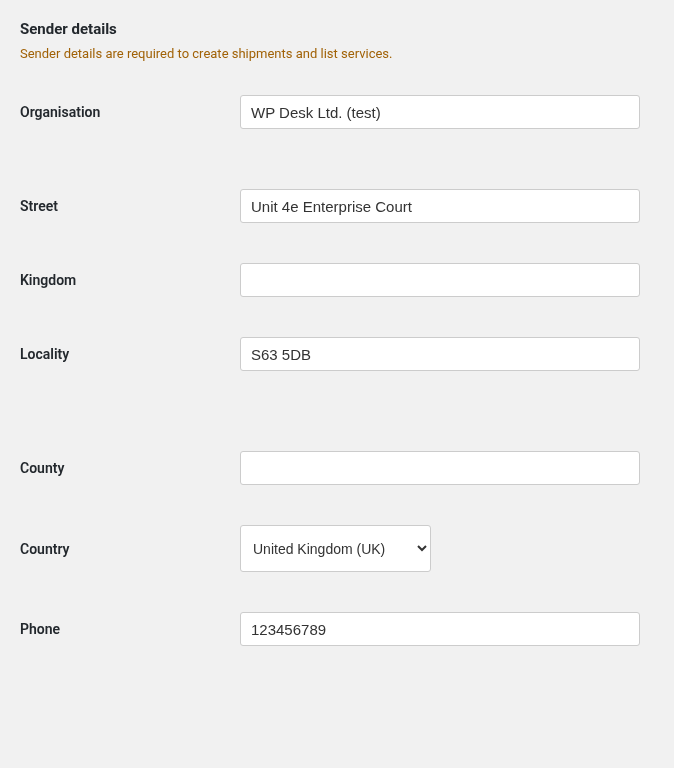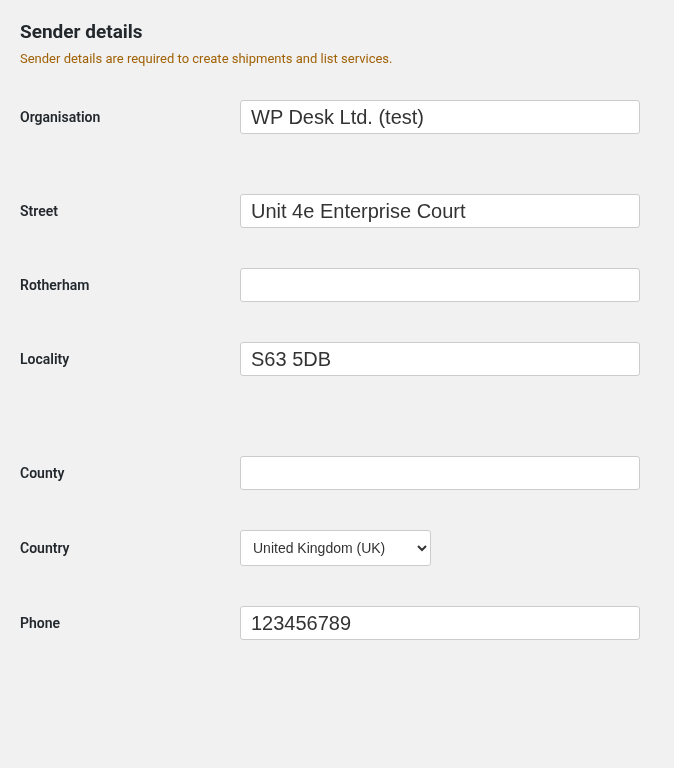--- a/index.html
+++ b/index.html
@@ -15,21 +15,21 @@
       color: #333;
       padding: 20px;
     }
 
     .container {
       max-width: 674px;
       background: #f1f1f1;
     }
 
     .section-title {
-      font-size: 19px;
+      font-size: 15px;
       font-weight: 700;
       margin-bottom: 8px;
       color: #23282d;
     }
 
     .section-desc {
       font-size: 13px;
       color: #a16207;
       margin-bottom: 24px;
     }
@@ -60,36 +60,36 @@
       flex: 1;
     }
 
     .form-input {
       width: 100%;
       max-width: 400px;
       padding: 6px 10px;
       border: 1px solid #ccc;
       border-radius: 3px;
       background: #fff;
-      font-size: 20px;
+      font-size: 15px;
       color: #333;
       height: 34px;
       outline: none;
     }
 
     .form-select {
       width: auto;
       min-width: 160px;
       padding: 5px 28px 5px 8px;
       border: 1px solid #ccc;
       border-radius: 3px;
       background: #fff;
       font-size: 14px;
       color: #333;
-      height: 36px;
+      height: 47px;
       outline: none;
       appearance: auto;
       cursor: pointer;
     }
 
     .row-separator {
       height: 1px;
       background: transparent;
     }
   </style>
@@ -113,21 +113,21 @@
           <td colspan="2" style="height: 4px;"></td>
         </tr>
         <tr>
           <td class="label-cell">Street</td>
           <td class="input-cell"><input type="text" class="form-input" value="Unit 4e Enterprise Court" style=""></td>
         </tr>
         <tr class="row-separator">
           <td colspan="2" style="height: 4px;"></td>
         </tr>
         <tr>
-          <td class="label-cell">Rotherham</td>
+          <td class="label-cell">Kingdom</td>
           <td class="input-cell"><input type="text" class="form-input" style=""></td>
         </tr>
         <tr class="row-separator">
           <td colspan="2" style="height: 4px;"></td>
         </tr>
         <tr>
           <td class="label-cell">Locality</td>
           <td class="input-cell"><input type="text" class="form-input" value="S63 5DB" style=""></td>
         </tr>
         <tr class="row-separator">

